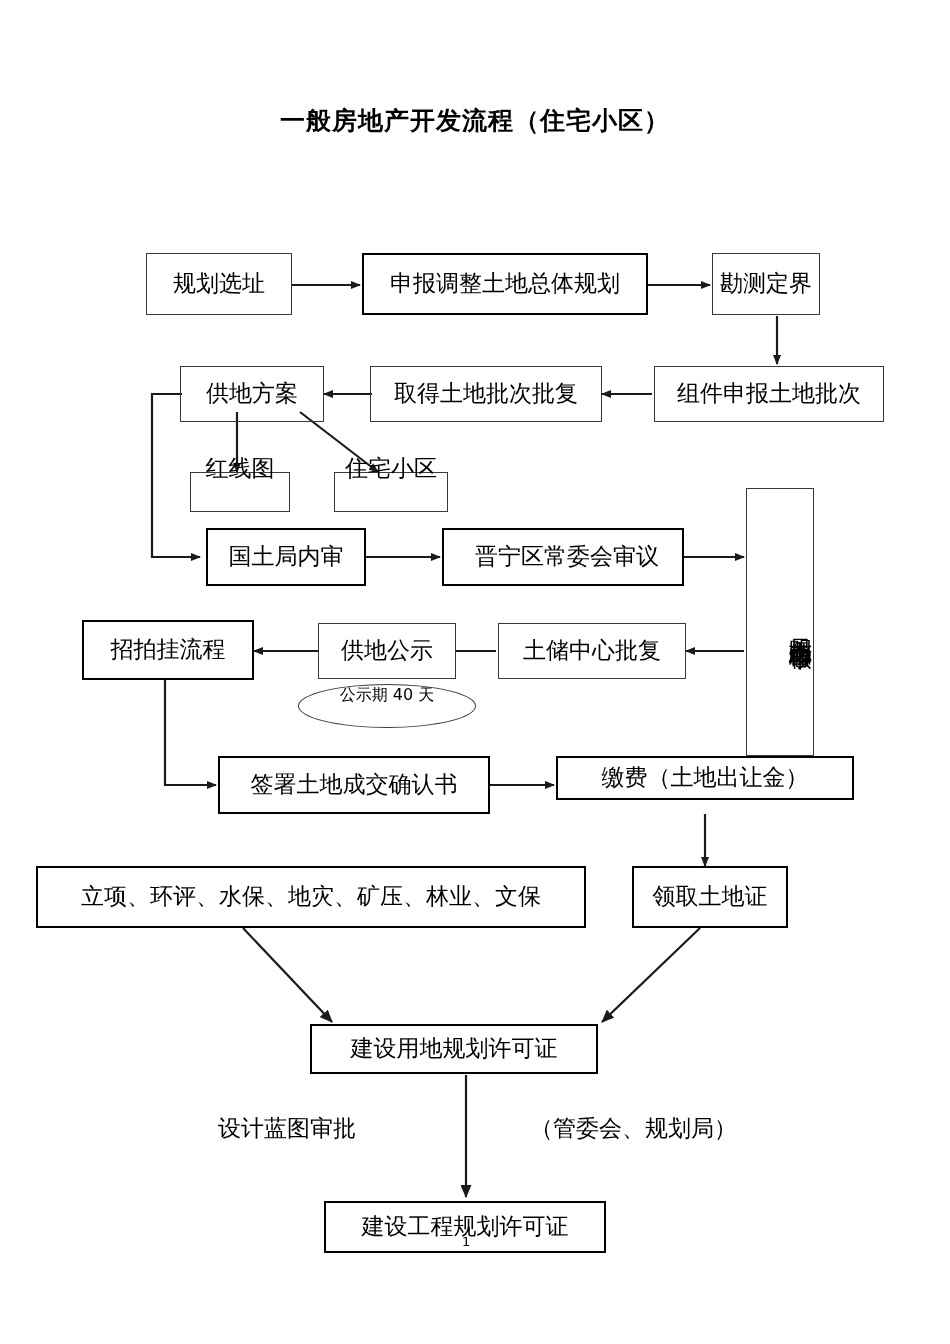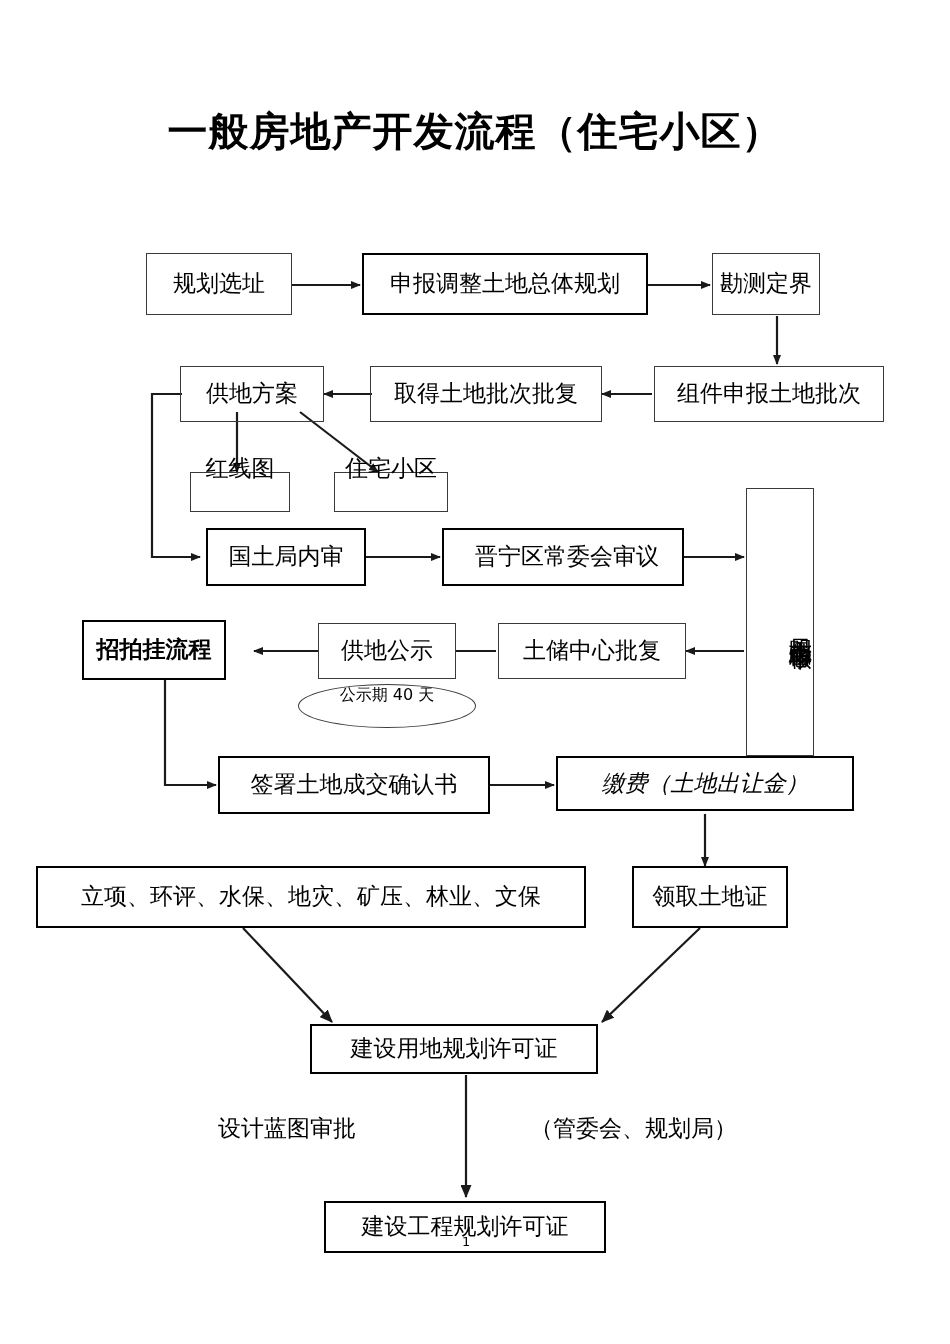--- a/index.html
+++ b/index.html
@@ -25,21 +25,21 @@
     width: 950px;
     height: 1344px;
     pointer-events: none;
   }
   .title {
     position: absolute;
     left: 0;
     top: 104px;
     width: 950px;
     text-align: center;
-    font-size: 40px;
+    font-size: 25px;
     font-weight: bold;
     letter-spacing: 1px;
     font-family: "DejaVu Sans", "Liberation Sans", sans-serif;
   }
   .node {
     position: absolute;
     box-sizing: border-box;
     border: 1.6px solid #3a3a3a;
     background: transparent;
     display: flex;
@@ -197,33 +197,33 @@
   </div>
 
   <div class="node" style="left:498px; top:623px; width:188px; height:56px;">
     <span>土储中心批复</span>
   </div>
 
   <div class="node" style="left:318px; top:623px; width:138px; height:56px;">
     <span>供地公示</span>
   </div>
 
-  <div class="node thick" style="left:82px; top:620px; width:144px; height:60px;font-weight:bold;">
+  <div class="node thick" style="left:82px; top:620px; width:172px; height:60px;">
     <span>招拍挂流程</span>
   </div>
 
   <div class="ellipse" style="left:298px; top:684px; width:178px; height:44px;">
     <span>公示期 40 天</span>
   </div>
 
   <div class="node thick" style="left:218px; top:756px; width:272px; height:58px;">
     <span>签署土地成交确认书</span>
   </div>
 
-  <div class="node thick" style="left:556px; top:756px; width:298px; height:55px;font-style:italic;">
+  <div class="node thick" style="left:556px; top:756px; width:298px; height:44px;">
     <span>缴费（土地出让金）</span>
   </div>
 
   <div class="node thick" style="left:36px; top:866px; width:550px; height:62px;">
     <span>立项、环评、水保、地灾、矿压、林业、文保</span>
   </div>
 
   <div class="node thick" style="left:632px; top:866px; width:156px; height:62px;">
     <span>领取土地证</span>
   </div>

